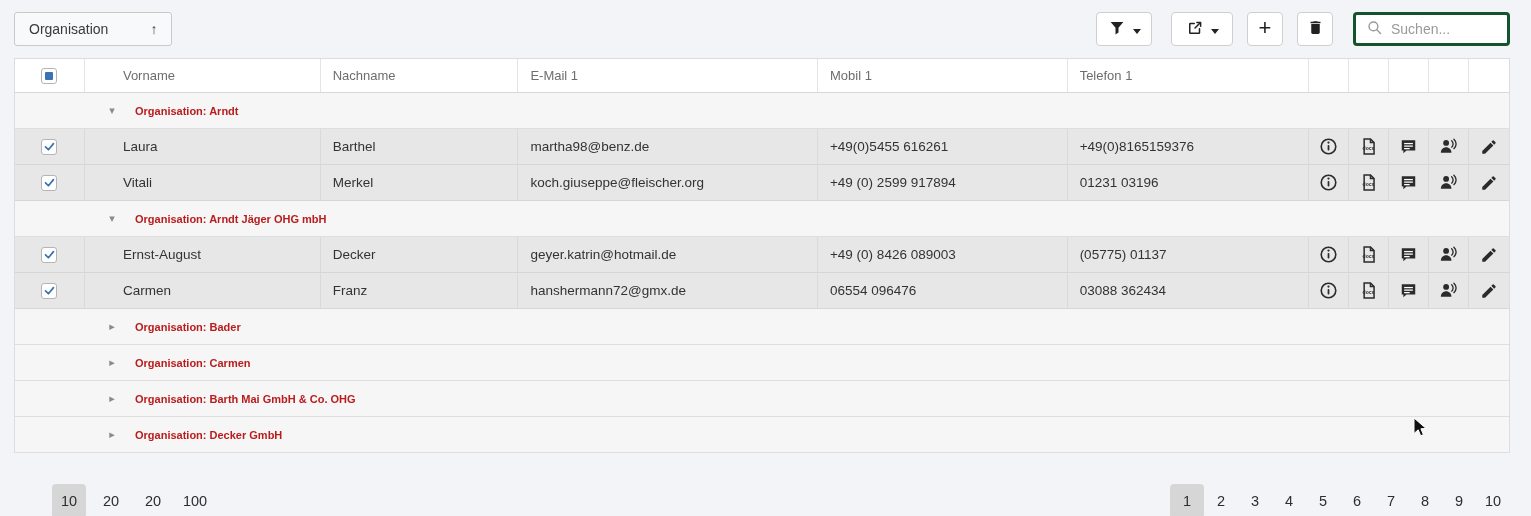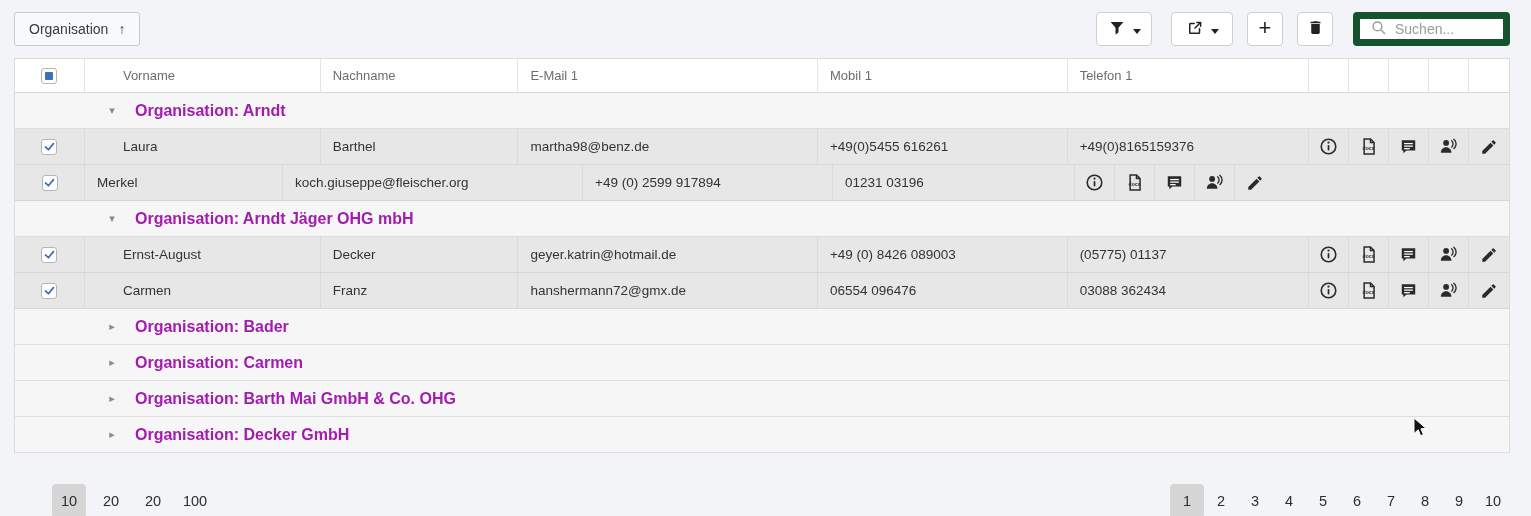--- a/index.html
+++ b/index.html
@@ -7,30 +7,30 @@
   body {
     background:#f3f4f8;
     font-family:"Liberation Sans", sans-serif;
     position:relative;
     overflow:hidden;
     color:#333;
   }
 
   
   .toolbar { position:absolute; top:12px; left:14px; width:1496px; height:34px; display:flex; justify-content:space-between; align-items:center; }
-  .sort-chip { height:34px; border:1px solid #c9c9c9; border-radius:3px; background:#f8f9fb; display:flex; align-items:center; padding:0 14px; font-size:14px; color:#3a3a3a; cursor:pointer; }
+  .sort-chip { height:34px; border:1px solid #c9c9c9; border-radius:3px; background:#f8f9fb; display:flex; align-items:center; padding:0 14px; font-size:14px; color:#3a3a3a; cursor:pointer;gap:32px; }
   .sort-chip .arrow { margin-left:10px; color:#444; font-size:14px; }
   .tb-right { display:flex; align-items:center; }
   .tb-btn { height:34px; background:#fff; border:1px solid #cfcfcf; border-radius:4px; display:flex; align-items:center; justify-content:center; cursor:pointer; }
   .btn-filter { width:56px; margin-right:19px; }
   .btn-export { width:62px; margin-right:14px; }
   .btn-add    { width:36px; margin-right:14px; font-size:22px; font-weight:400; color:#222; padding-bottom:2px;}
   .btn-del    { width:36px; margin-right:20px; }
   .caret { margin-left:7px; display:inline-block; }
-  .search-box { width:157px; height:34px; background:#fff; border:7px solid #14532d; border-radius:4px; display:flex; align-items:center; padding:0 10px; }
+  .search-box { width:157px; height:34px; background:#fff; border:3px solid #14532d; border-radius:4px; display:flex; align-items:center; padding:0 10px; }
   .search-box input { border:none; outline:none; width:110px; font-size:14px; color:#333; font-family:"Liberation Sans", sans-serif; background:transparent; margin-left:8px; }
   .search-box input::placeholder { color:#9a9a9a; }
 
   
   .grid { position:absolute; top:58px; left:14px; width:1496px; border:1px solid #dcdcdc; border-bottom:none; background:#fff; }
   .hdr { display:flex; height:34px; background:#fff; border-bottom:1px solid #d8d8d8; color:#6d6d6d; font-size:13px; align-items:center; }
   .hdr .cell { height:100%; display:flex; align-items:center; border-right:1px solid #e4e4e4; padding:0 12px; }
   .hdr .cell:last-child { border-right:none; }
   .cell-check   { width:70px;  justify-content:center; }
   .cell-vorname { width:236px; padding-left:38px !important; }
@@ -39,21 +39,21 @@
   .cell-mobil   { width:250px; }
   .cell-telefon { width:242px; }
   .cell-icon    { width:40px;  justify-content:center; padding:0 !important; }
 
   .row { display:flex; height:36px; align-items:center; font-size:13.5px; color:#333; }
   .row.data { background:#e7e7e7; border-bottom:1px solid #d6d6d6; }
   .row.data .cell { height:100%; display:flex; align-items:center; padding:6px 12px; border-right:1px solid rgba(0,0,0,0.055); }
   .row.data .cell:last-child { border-right:none; }
   .row.group { background:#f6f6f6; border-bottom:1px solid #dedede; padding-left:90px; }
   .row.group .tri { width:14px; color:#8a8a8a; font-size:11px; text-align:center; cursor:pointer; }
-  .row.group .glabel { margin-left:16px; font-weight:bold; font-size:16px; color:#a21caf; }
+  .row.group .glabel { margin-left:16px; font-weight:bold; font-size:11px; color:#b91c1c; }
 
   
   .chk { width:16px; height:16px; background:#fff; border:1px solid #b5b5b5; border-radius:3px; display:flex; align-items:center; justify-content:center; cursor:pointer; }
   .chk .indet { width:8px; height:8px; background:#3a72b5; border-radius:1px; }
 
   .act-icon { width:26px; height:26px; display:flex; align-items:center; justify-content:center; cursor:pointer; }
 
   
   .pagebar { position:absolute; top:484px; left:14px; width:1496px; height:34px; display:flex; justify-content:space-between; align-items:flex-end; font-size:14.5px; color:#2e2e2e;padding-left:38px; }
   .pgroup { display:flex; align-items:center; }
@@ -228,20 +228,23 @@
   </div>
 
   <div class="row data">
     <div class="cell cell-check">
       <span class="chk">
         <svg width="13" height="13" viewBox="0 0 18 18">
             <path d="M3.5 9.5l4 4L14.5 5" fill="none" stroke="#3a72b5" stroke-width="2.4" stroke-linecap="round" stroke-linejoin="round"></path>
           </svg>
       </span>
     </div>
+    <div class="cell cell-vorname">
+        <span>Vitali</span>
+      </div>
     <div class="cell cell-nachname">
         <span>Merkel</span>
       </div>
     <div class="cell cell-email">
         <span>koch.giuseppe@fleischer.org</span>
       </div>
     <div class="cell cell-mobil">
         <span>+49 (0) 2599 917894</span>
       </div>
     <div class="cell cell-telefon">

